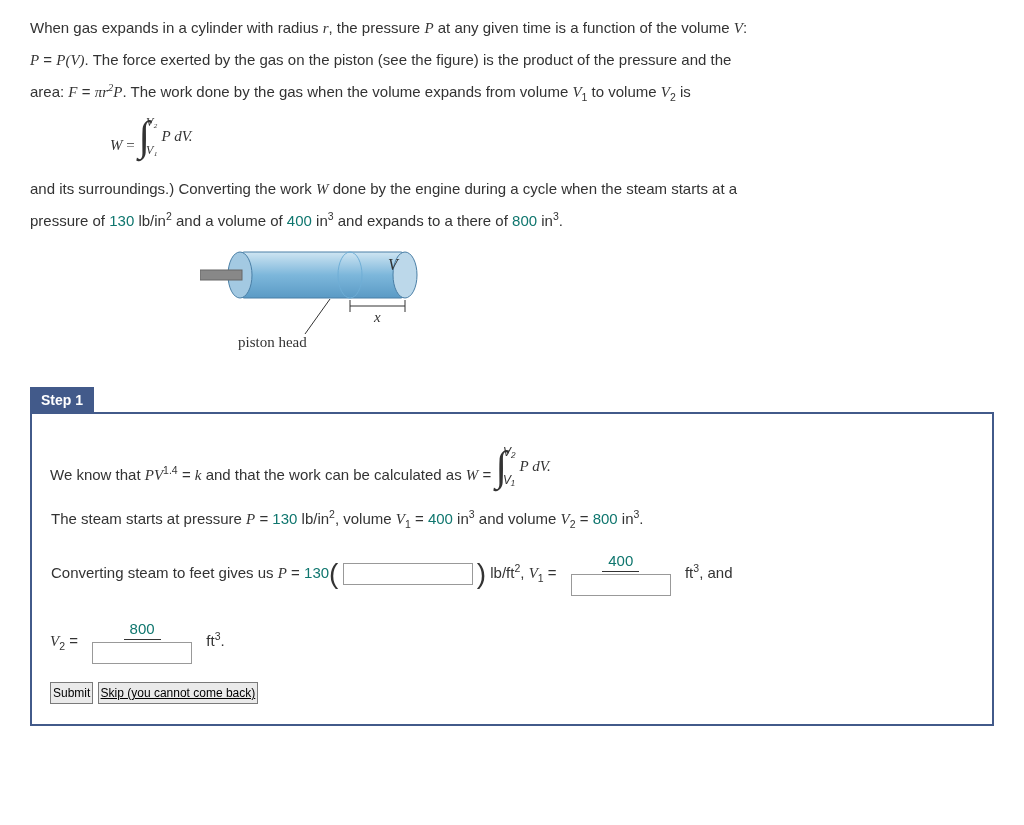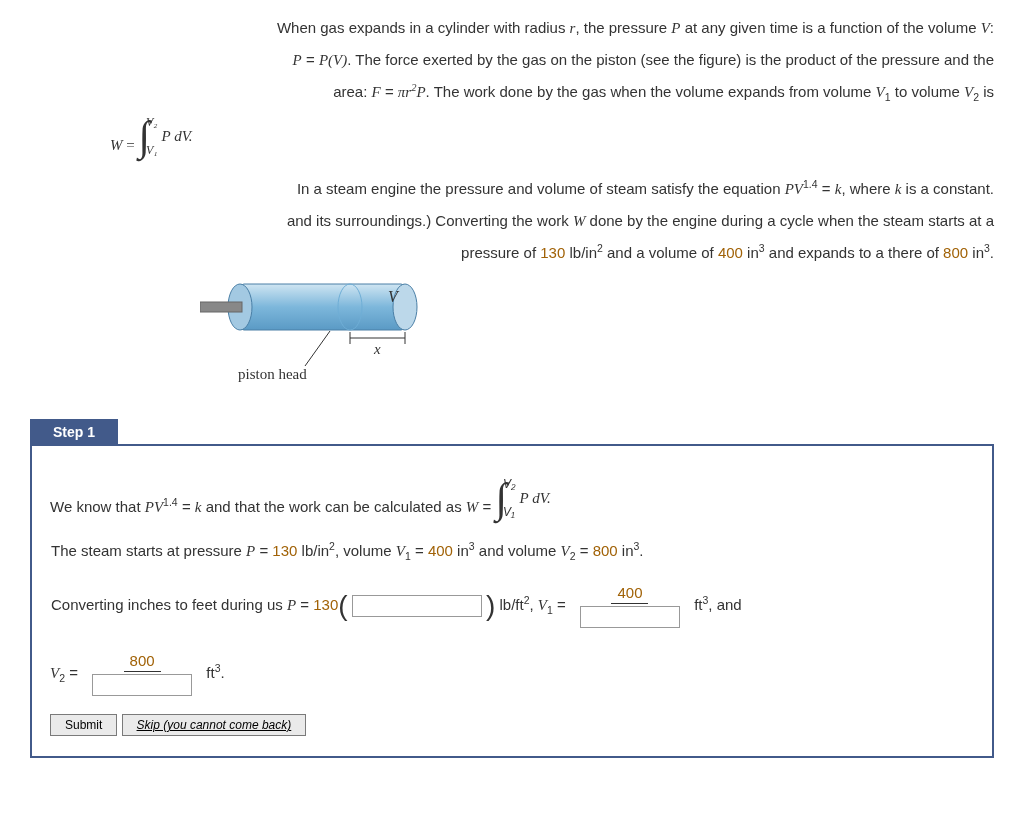--- a/index.html
+++ b/index.html
@@ -12,22 +12,22 @@
   }
   .page {
     width: 1024px;
     box-sizing: border-box;
     padding: 10px 30px 30px 30px;
   }
   .problem-text {
     line-height: 1.8;
     margin-bottom: 10px;
   }
-  .problem-text p { margin: 4px 0; text-align: right; }
-  .highlight { color: #a16207; }
+  .problem-text p { margin: 4px 0; }
+  .highlight { color: #0f766e; }
   .eq-block {
     margin: 10px 0 16px 80px;
     font-family: "Times New Roman", Times, serif;
   }
   .integral-wrap {
     display: inline-flex;
     align-items: center;
   }
   .int-limits {
     display: inline-flex;
@@ -59,21 +59,21 @@
   .cylinder-illustration {
     margin: 10px 0 30px 170px;
   }
 
   .step-header {
     background: #425a8a;
     border: 1px solid #425a8a;
     color: #fff;
     font-weight: bold;
     font-size: 14px;
-    padding: 4px 22px;
+    padding: 4px 10px;
     display: inline-block;
     border-bottom: none;
   }
   .step-box {
     border: 2px solid #425a8a;
     padding: 20px 18px;
   }
   .step-box .line { margin: 12px 0; }
   .step-box .line.big-gap { margin: 24px 1px; }
 
@@ -85,24 +85,24 @@
     vertical-align: middle;
     padding: 0 4px;
   }
 
   .buttons { margin-top: 18px; }
   .btn {
     font-family: Arial, sans-serif;
     font-size: 12px;
     border: 1px solid #7a7a7a;
     background: #eaeaea;
-    padding: 3px 14px;
+    padding: 3px 2px;
     cursor: pointer;
   }
-  .btn.skip { text-decoration: underline; font-style: italic; }
+  .btn.skip { text-decoration: underline; }
 
   .ital { font-style: italic; font-family: "Times New Roman", serif; }
 </style>
 </head>
 <body>
 
 <div class="page">
 
   <div class="problem-text">
     <p>
@@ -122,23 +122,20 @@
         <span class="int-sym">∫</span>
         <span class="int-limits">
           <span>V₂</span>
           <span style="height:16px"></span>
           <span>V₁</span>
         </span>
         <span class="ital">P dV.</span>
       </span>
     </div>
 
-    <p>
-      <span>In a steam engine the pressure and volume of steam satisfy the equation </span><span class="ital">PV</span><sup>1.4</sup><span> = </span><span class="ital">k</span><span>, where </span><span class="ital">k</span><span> is a constant.</span>
-    </p>
     <p>
       <span>and its surroundings.) Converting the work </span><span class="ital">W</span><span> done by the engine during a cycle when the steam starts at a</span>
     </p>
     <p>
       <span>pressure of </span><span class="highlight">130</span><span> lb/in</span><sup>2</sup><span> and a volume of </span><span class="highlight">400</span><span> in</span><sup>3</sup><span> and expands to a there of </span><span class="highlight">800</span><span> in</span><sup>3</sup><span>.</span>
     </p>
   </div>
 
   <div class="cylinder-illustration">
     <svg width="280" height="110">
@@ -185,21 +182,21 @@
           </span>
           <span class="ital">P dV.</span>
         </span>
       </div>
 
       <div class="line big-gap">
         <span>The steam starts at pressure </span><span class="ital">P</span><span> = </span> <span class="highlight">130</span><span> lb/in</span><sup>2</sup><span>, volume </span><span class="ital">V</span><sub>1</sub><span> = </span> <span class="highlight">400</span><span> in</span><sup>3</sup><span> and volume </span><span class="ital">V</span><sub>2</sub><span> = </span> <span class="highlight">800</span><span> in</span><sup>3</sup><span>.</span>
       </div>
 
       <div class="line big-gap">
-        <span>Converting inches to feet during us  </span><span class="ital">P</span><span> = </span> <span class="highlight">130</span><span style="font-size:28px; vertical-align:middle;">(</span>
+        <span>Converting steam to feet gives us  </span><span class="ital">P</span><span> = </span> <span class="highlight">130</span><span style="font-size:28px; vertical-align:middle;">(</span>
         <input class="ans" type="text" style="">
         <span style="font-size:28px; vertical-align:middle;">)</span><span> lb/ft</span><sup>2</sup><span>,  </span><span class="ital">V</span><sub>1</sub><span> = </span>
         <span class="frac">
           <span class="num highlight">400</span>
           <span class="den"><input class="ans" style="width: 90px;" type="text"></span>
         </span>
         <span> ft</span><sup>3</sup><span>, and</span>
       </div>
 
       <div class="line">

